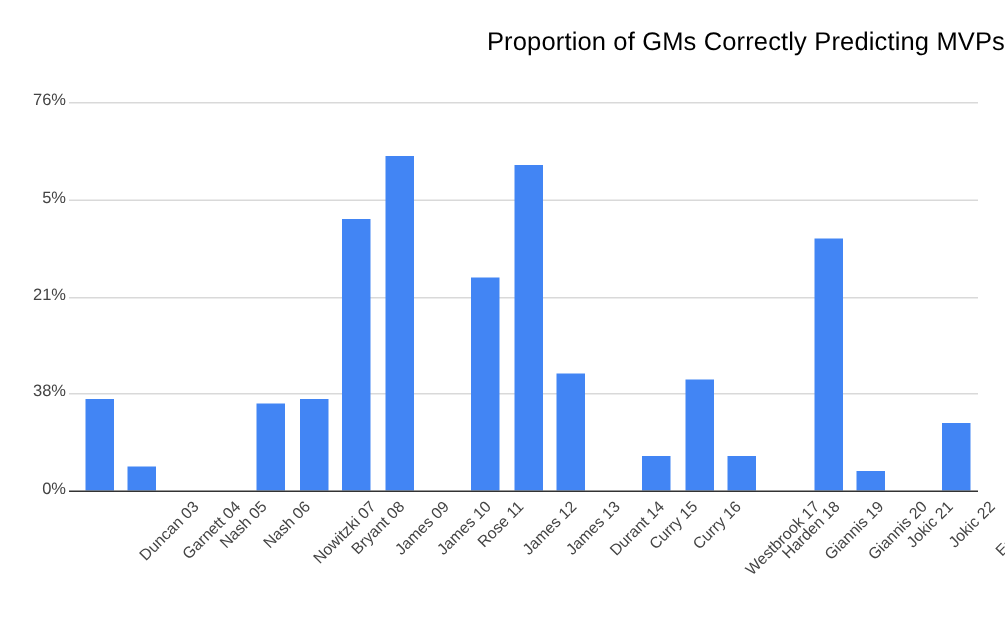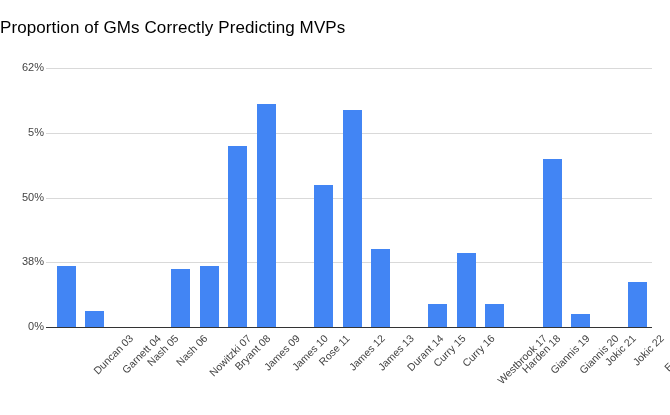--- a/index.html
+++ b/index.html
@@ -21,21 +21,21 @@
     height: 415px;
     background: #ffffff;
   }
 
   
   #chart-title {
     position: absolute;
     top: 18px;
     left: 0;
     width: 670px;
-    text-align: left;
+    text-align: right;
     font-size: 17px;
     font-weight: 400;
     color: #000000;
     letter-spacing: 0.1px;
     white-space: nowrap;
   }
 
   
   #plot-area {
     position: absolute;
@@ -152,19 +152,19 @@
       <div class="x-tick-label" style="left: 510px;">Giannis 20</div>
       <div class="x-tick-label" style="left: 538.571px;">Jokic 21</div>
       <div class="x-tick-label" style="left: 567.143px;">Jokic 22</div>
       <div class="x-tick-label" style="left: 595.714px;">Embiid 23</div>
     </div>
 
 <div class="y-label-wrap" style="top: 320px;">0%</div>
     <div style="position: absolute; left: 46px; top: 327px; width: 6px; height: 1px; background: rgb(51, 51, 51);"></div>
     <div class="y-label-wrap" style="top: 255.25px;">38%</div>
     <div style="position: absolute; left: 46px; top: 262.25px; width: 6px; height: 1px; background: rgb(217, 217, 217);"></div>
-    <div class="y-label-wrap" style="top: 190.5px;">50%</div>
+    <div class="y-label-wrap" style="top: 190.5px;">21%</div>
     <div style="position: absolute; left: 46px; top: 197.5px; width: 6px; height: 1px; background: rgb(217, 217, 217);"></div>
     <div class="y-label-wrap" style="top: 125.75px;">5%</div>
     <div style="position: absolute; left: 46px; top: 132.75px; width: 6px; height: 1px; background: rgb(217, 217, 217);"></div>
-    <div class="y-label-wrap" style="top: 61px;">62%</div>
+    <div class="y-label-wrap" style="top: 61px;">76%</div>
     <div style="position: absolute; left: 46px; top: 68px; width: 6px; height: 1px; background: rgb(217, 217, 217);"></div>
   </div>
 
 </body></html>

